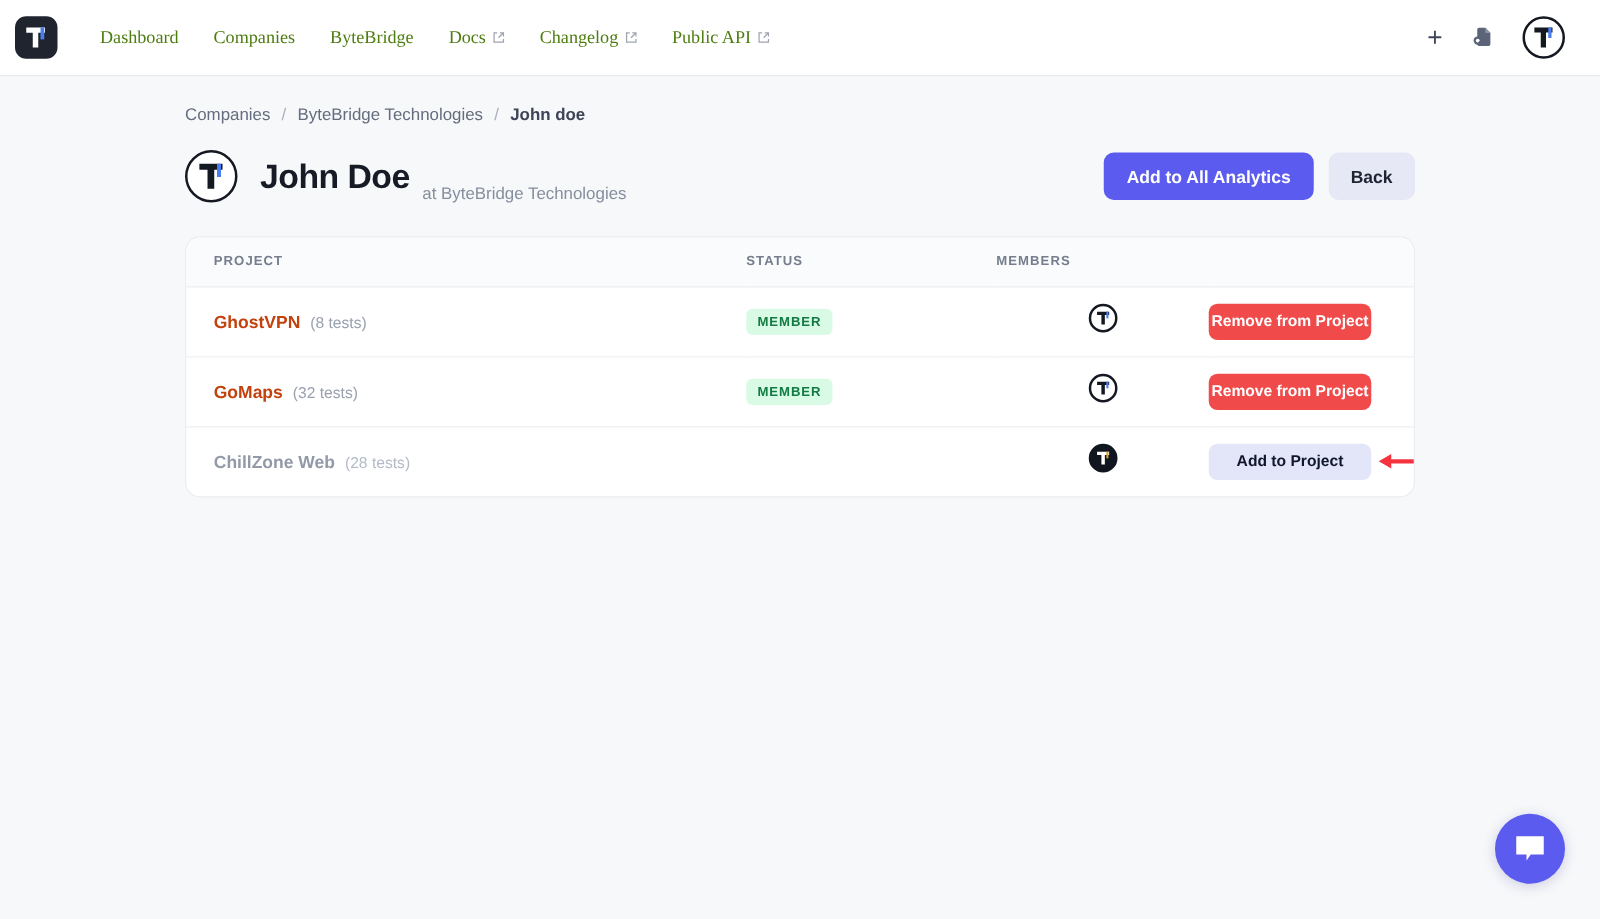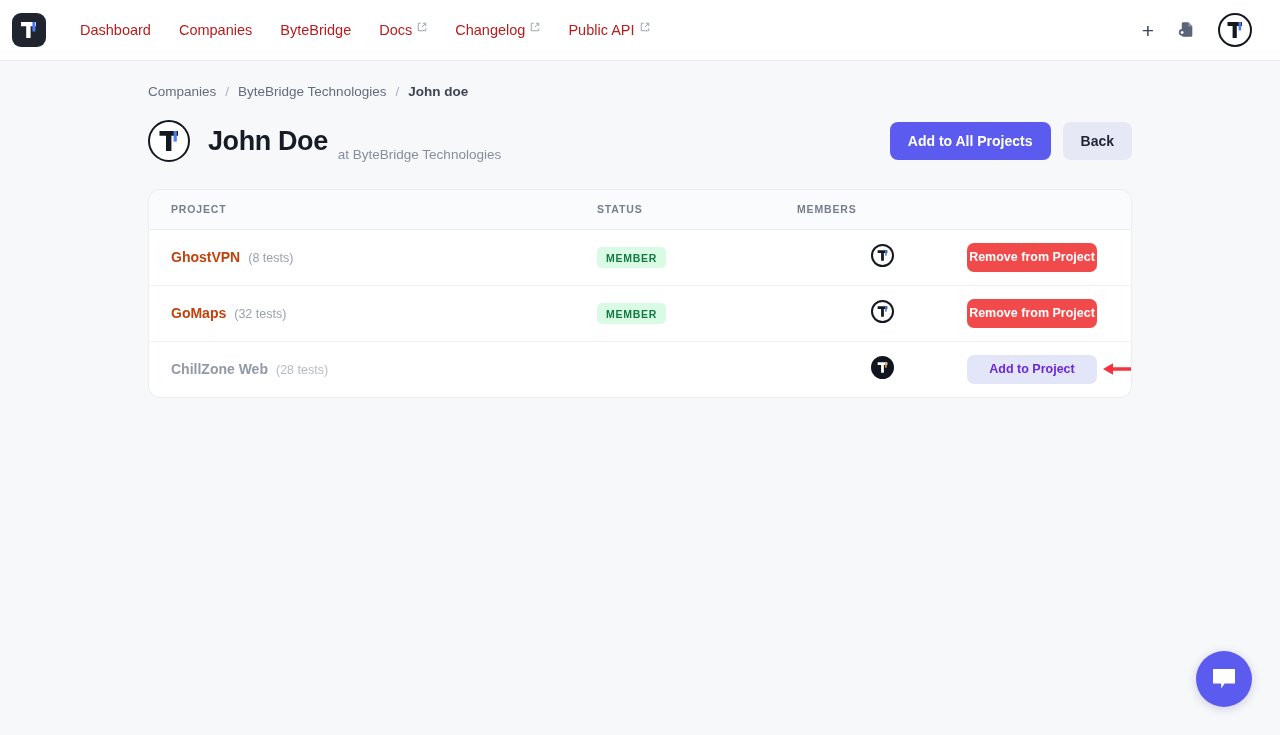--- a/index.html
+++ b/index.html
@@ -28,27 +28,29 @@
     position: relative;
     flex: 0 0 auto;
     margin-right: 20px;
   }
   .brand-logo .t-glyph {
     position: absolute; left: 0; top: 0; right: 0; bottom: 0;
   }
   .navlinks { display: flex; align-items: center; gap: 0; }
   .navlink {
     font-size: 14.5px;
-    color: #b91c1c;
+    color: #4d7c0f;
     padding: 8px 14px;
     text-decoration: none;
     white-space: nowrap;
     display: inline-flex;
+    align-items: center;
     gap: 5px;
     cursor: pointer;
+    font-family: Liberation Serif, serif;
   }
   .ext-icon { display: inline-block; width: 10px; height: 10px; opacity: .65; }
   .nav-right {
     margin-left: auto;
     display: flex;
     align-items: center;
     gap: 22px;
     padding-right: 12px;
   }
   .plus-btn {
@@ -169,21 +171,21 @@
   .member-avatar.filled { background: #111520; border-color: #111520; }
 
   .btn-row {
     border: none; border-radius: 7px;
     font-family: inherit; font-size: 12.5px; font-weight: 700;
     cursor: pointer; height: 29px;
     width: 130px;
     display: inline-flex; align-items: center; justify-content: center;
   }
   .btn-danger { background: #f04a4a; color: #ffffff; }
-  .btn-add    { background: #e3e5f8; color: #6d28d9; font-weight: 600; }
+  .btn-add    { background: #e3e5f8; color: #0f172a; font-weight: 600; }
 
   .cell-center { text-align: center; }
   .cell-action { position: relative; text-align: left; }
 
   
   .anno-arrow {
     position: absolute;
     left: 134px;
     top: 50%;
     transform: translateY(-50%);
@@ -285,21 +287,21 @@
     <div class="head-avatar">
       <svg viewBox="0 0 38 38" style="position:absolute;inset:0;">
         <path d="M9.5 9 H28 V13.8 H21.4 V29 H16 V13.8 H9.5 Z" fill="#141821"></path>
         <rect x="23.6" y="9" width="3.2" height="10.6" fill="#4a7ef0"></rect>
       </svg>
     </div>
     <div class="page-title">John Doe</div>
     <div class="page-subtitle">at ByteBridge Technologies</div>
 
     <div class="head-actions">
-      <button class="btn btn-primary">Add to All Projects</button>
+      <button class="btn btn-primary">Add to All Analytics</button>
       <button class="btn btn-soft">Back</button>
     </div>
   </div>
 
   <div class="card">
     <table class="projects">
       <thead>
         <tr>
           <th class="col-project">PROJECT</th>
           <th class="col-status">STATUS</th>

